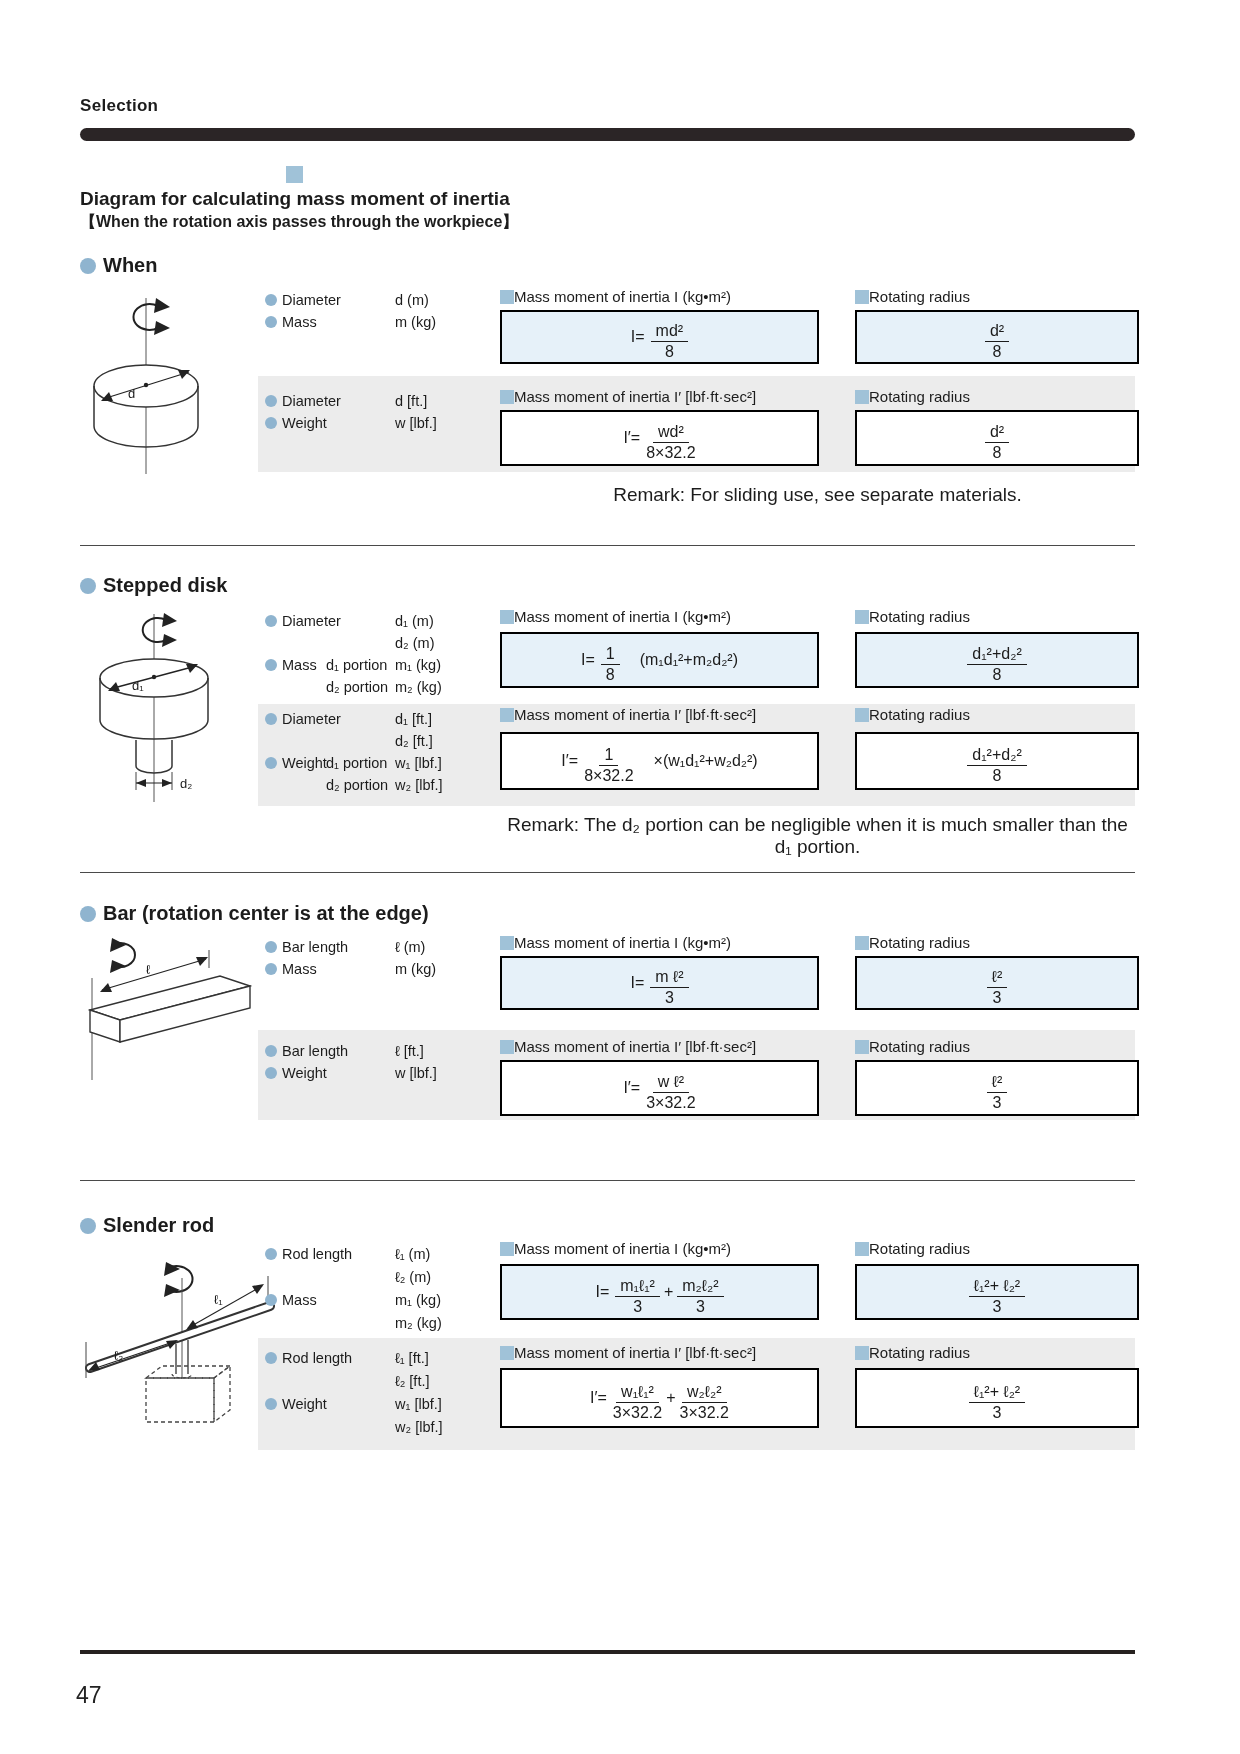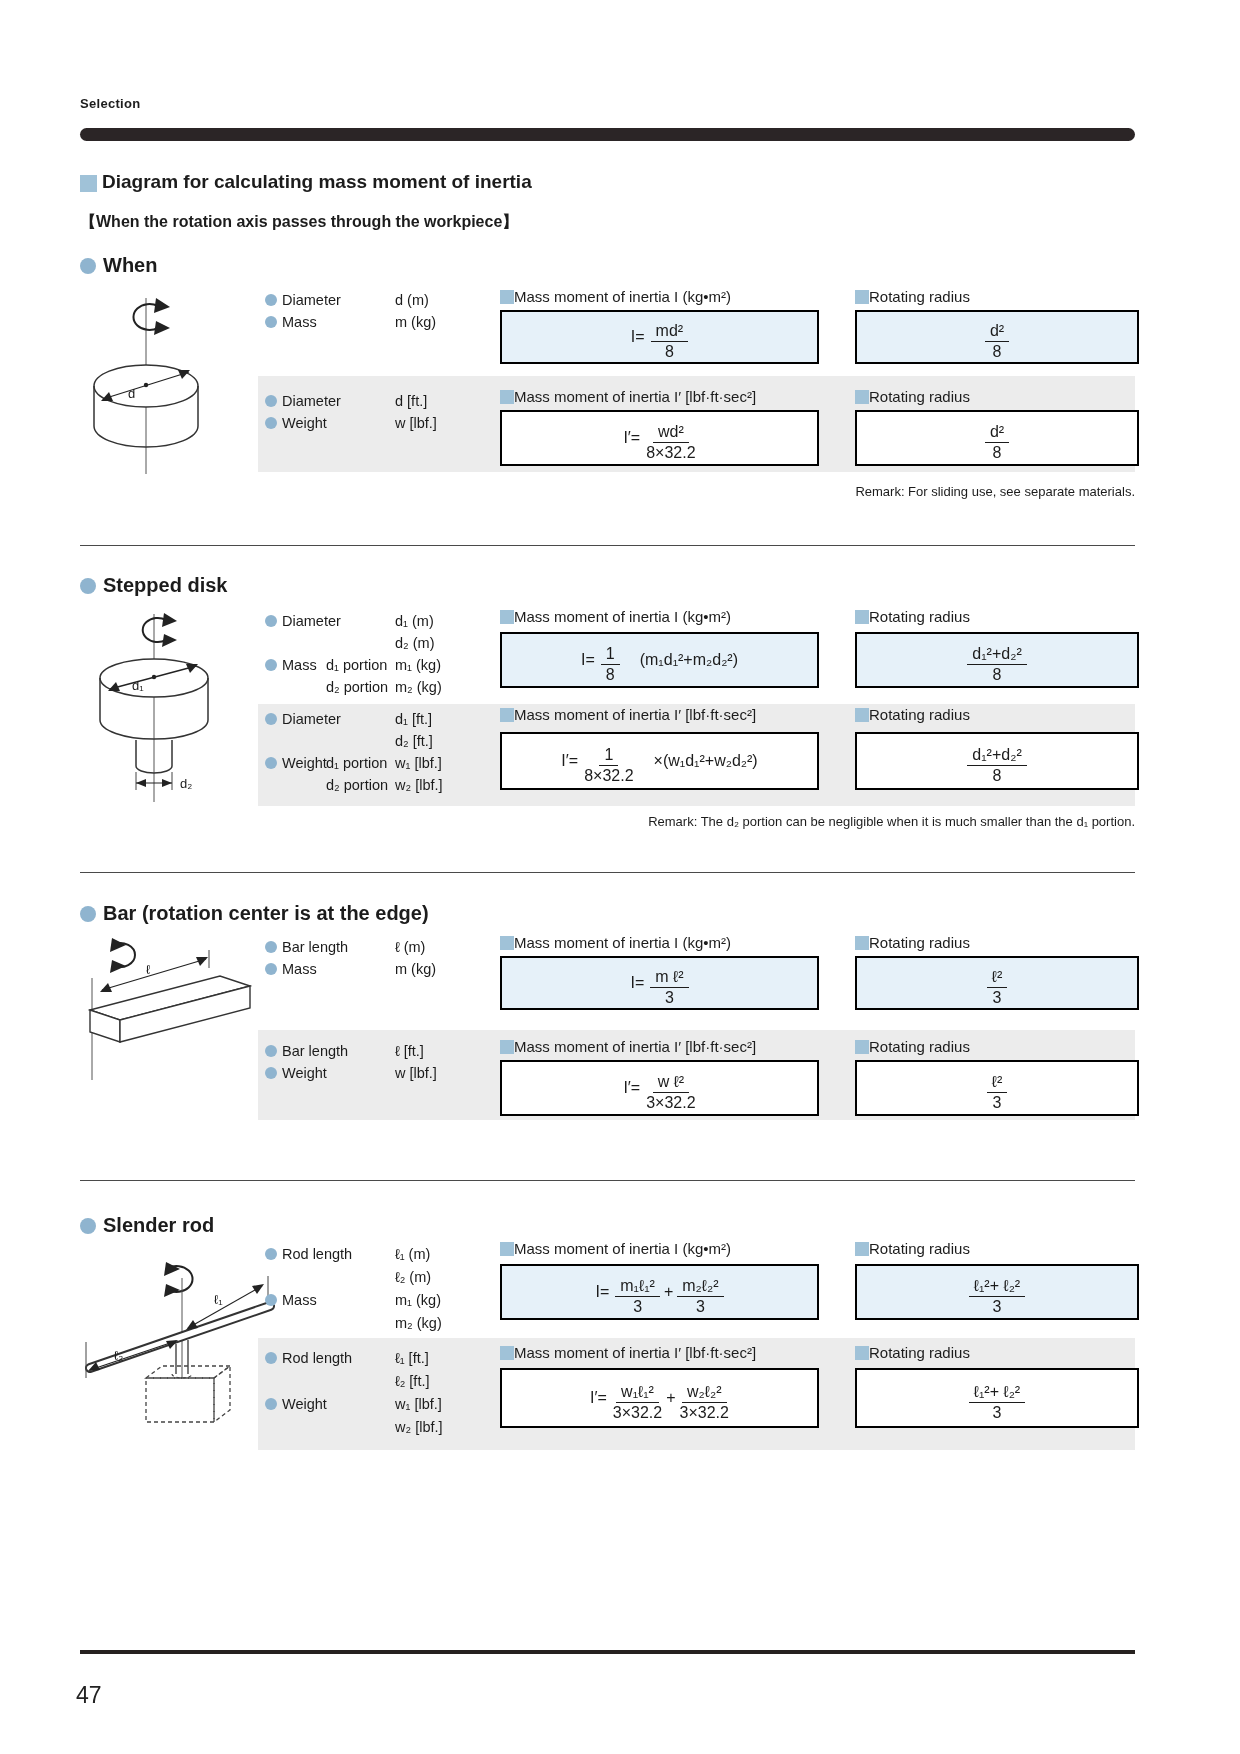--- a/index.html
+++ b/index.html
@@ -1,20 +1,20 @@
 <!DOCTYPE html>
 <html><head>
 <meta charset="utf-8">
 <style>
   html,body{margin:0;padding:0;}
   body{width:1240px;height:1754px;background:#ffffff;position:relative;
        font-family:"Liberation Sans","DejaVu Sans",sans-serif;color:#1c1c1c;overflow:hidden;}
   .abs{position:absolute;}
   
-  .doc-header{font-size:13px;font-weight:bold;letter-spacing:.3px;}
+  .doc-header{font-size:17px;font-weight:bold;letter-spacing:.3px;}
   .header-bar{height:13px;background:#2b2526;border-radius:7px;}
   .main-title{font-size:19px;font-weight:bold;display:flex;align-items:center;gap:5px;}
   .main-title .sq{width:17px;height:17px;}
   .subtitle{font-size:16px;font-weight:bold;}
   
   .sec-title{display:flex;align-items:center;gap:7px;font-size:20px;font-weight:bold;}
   .sec-bullet{width:16px;height:16px;border-radius:50%;background:#8fb4cf;flex:none;}
   
   .params{display:flex;flex-direction:column;}
   .param-line{display:flex;align-items:center;height:22px;font-size:14.5px;}
@@ -32,34 +32,34 @@
   .fbox{border:2px solid #000;display:flex;align-items:center;justify-content:center;
         font-size:16px;gap:4px;}
   .fbox.blue{background:#e6f1f9;}
   .fbox.white{background:#ffffff;}
   .frac{display:inline-flex;flex-direction:column;align-items:center;line-height:1.15;margin-top:9px;}
   .frac .num{padding:0 5px 1px 5px;border-bottom:1.6px solid #1c1c1c;white-space:nowrap;}
   .frac .den{padding-top:1px;white-space:nowrap;}
   .lhs{margin-right:2px;white-space:nowrap;}
   .post{margin-left:16px;white-space:nowrap;}
   .graystrip{background:#ececec;}
-  .remark{font-size:13px;text-align:right;width:635px;}
+  .remark{font-size:19px;text-align:center;width:635px;}
   .divider{border-top:1px solid #4a4a4a;width:1055px;left:80px;}
   .divider.thick{border-top:4px solid #26211f;}
   .pagenum{font-size:23px;color:#222;}
   svg{display:block;}
   svg text{font-family:"Liberation Sans","DejaVu Sans",sans-serif;font-size:13px;fill:#1c1c1c;}
 </style>
 </head>
 <body>
 
 <div class="abs doc-header" style="left:80px;top:96px;">Selection</div>
 <div class="abs header-bar" style="left:80px;top:128px;width:1055px;"></div>
 
-<div class="abs main-title" style="left:80px;top:171px;">
+<div class="abs main-title" style="left:80px;top:164px;flex-direction:column;">
   <span class="sq"></span>
   <span>Diagram for calculating mass moment of inertia</span>
 </div>
 <div class="abs subtitle" style="left:80px;top:212px;text-align:right;">【When the rotation axis passes through the workpiece】</div>
 
 <div class="abs sec-title" style="left:80px;top:254px;">
   <span class="sec-bullet"></span>
   <span>When</span>
 </div>
 

